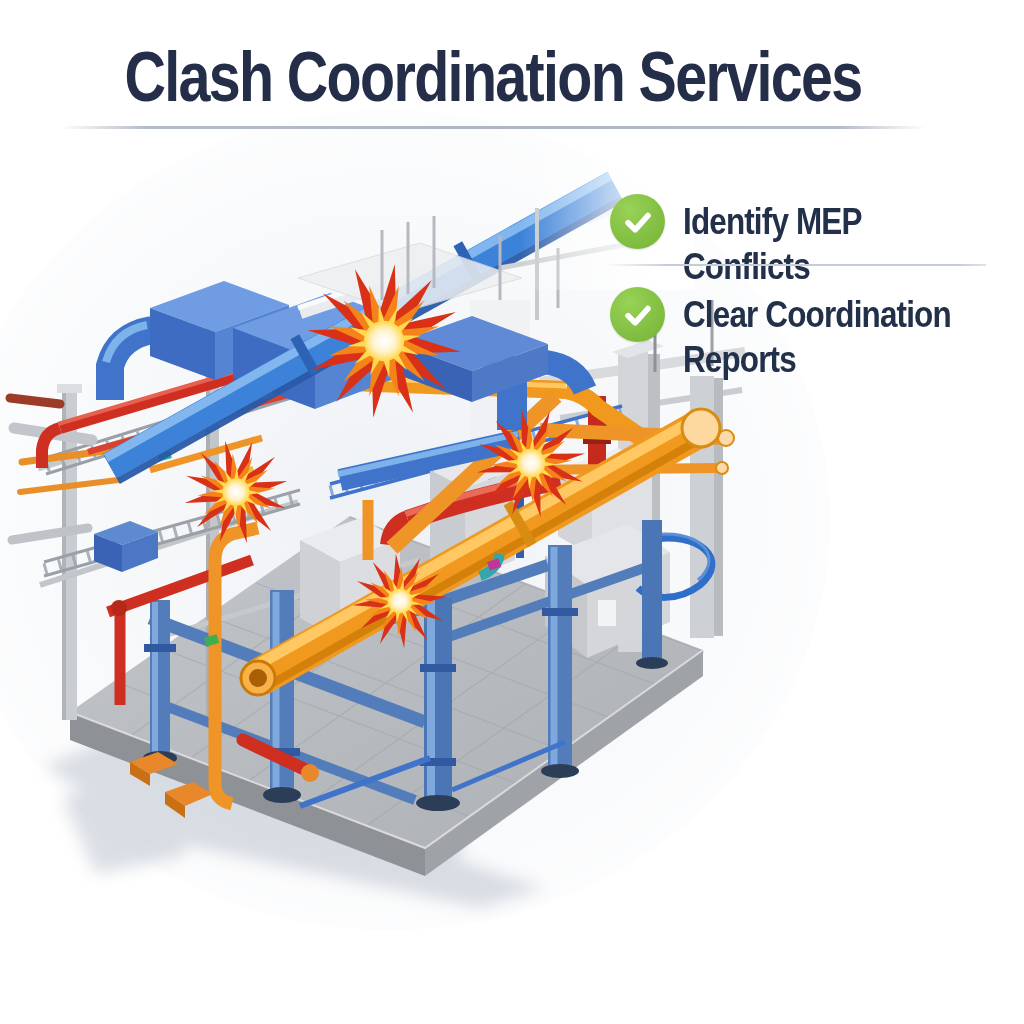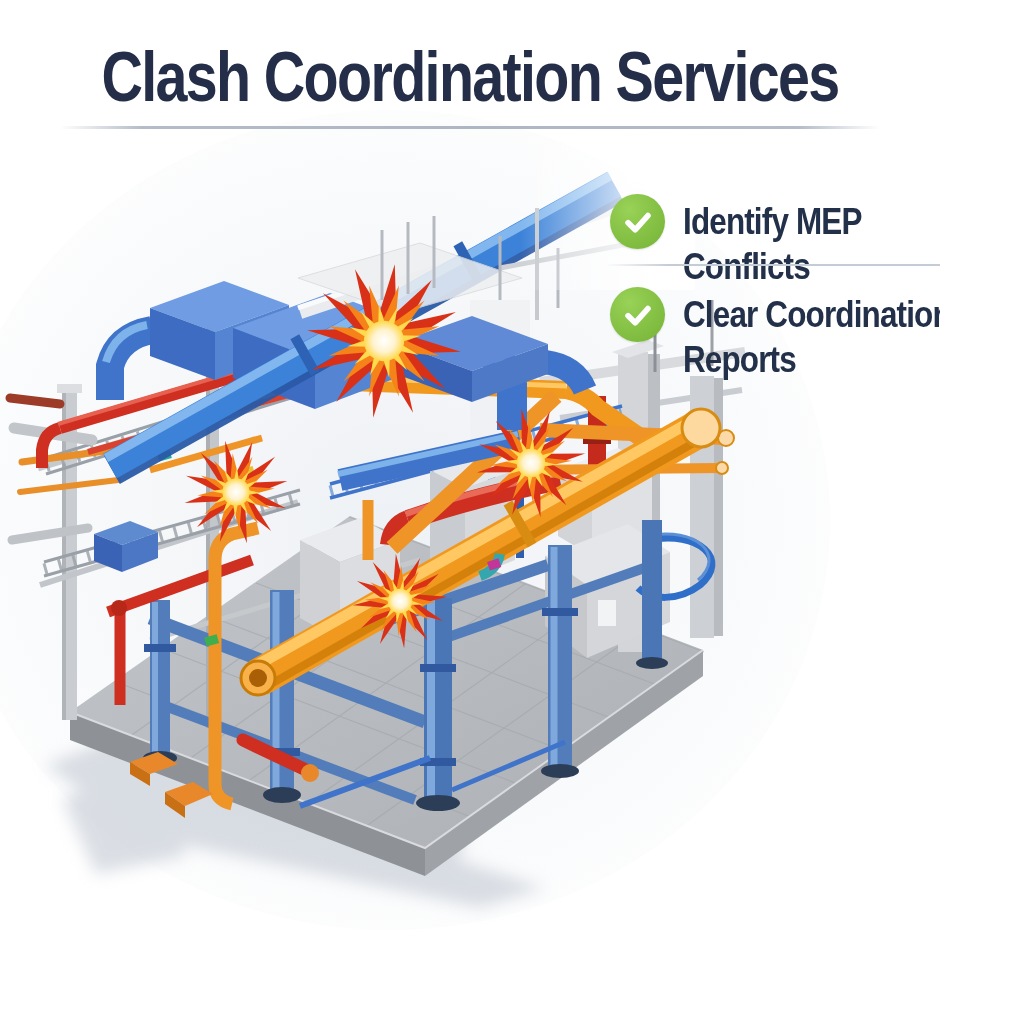--- a/index.html
+++ b/index.html
@@ -1,17 +1,17 @@
 <!DOCTYPE html>
 <html><head>
 <meta charset="utf-8">
 <style>
   html,body{margin:0;padding:0;background:#fff;}
   .canvas{position:relative;width:940px;height:1024px;background:#ffffff;overflow:hidden;
-          font-family:"Liberation Sans", sans-serif;}
+          font-family:"Liberation Sans", sans-serif;padding-left:46px;}
   
   .title{position:absolute;top:42px;left:0;right:0;text-align:center;
          font-size:70px;line-height:70px;font-weight:700;color:#242e48;
          letter-spacing:-2px;transform:scaleX(0.82);transform-origin:center top;white-space:nowrap;}
   .title-divider{position:absolute;top:126px;left:60px;right:60px;height:3px;
          background:linear-gradient(90deg,rgba(183,191,202,0),#b4bcc8 10%,#aeb6c3 50%,#b4bcc8 90%,rgba(183,191,202,0));}
   
   .check-item{position:absolute;display:flex;align-items:flex-start;gap:18px;width:420px;}
   .item-1{left:610px;top:194px;}
   .item-2{left:610px;top:287px;}

